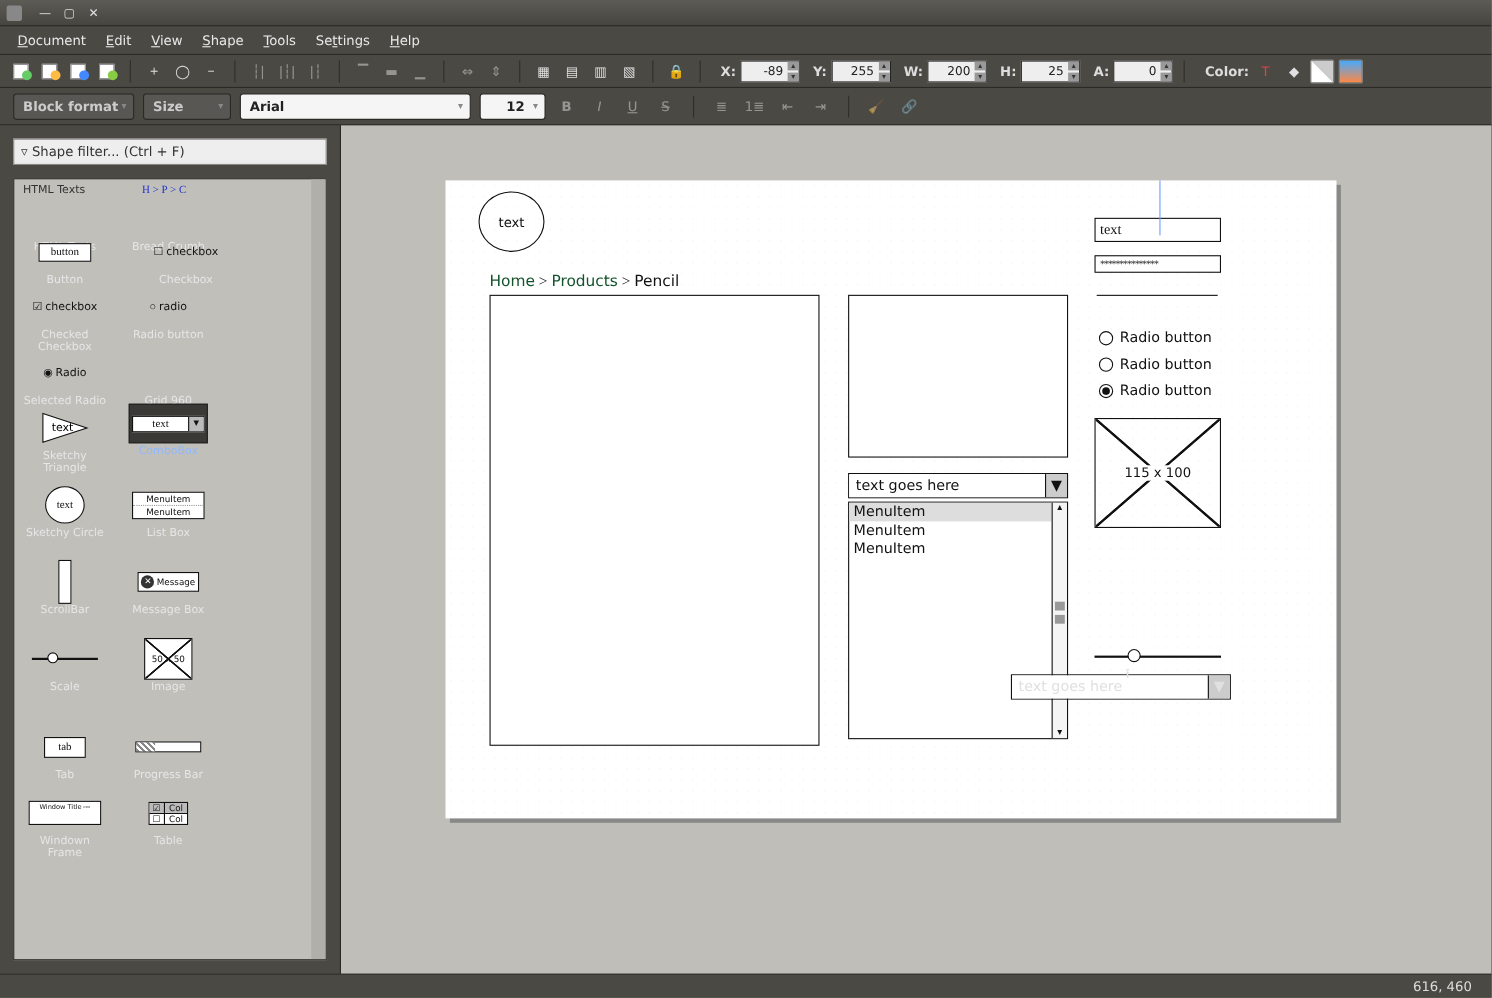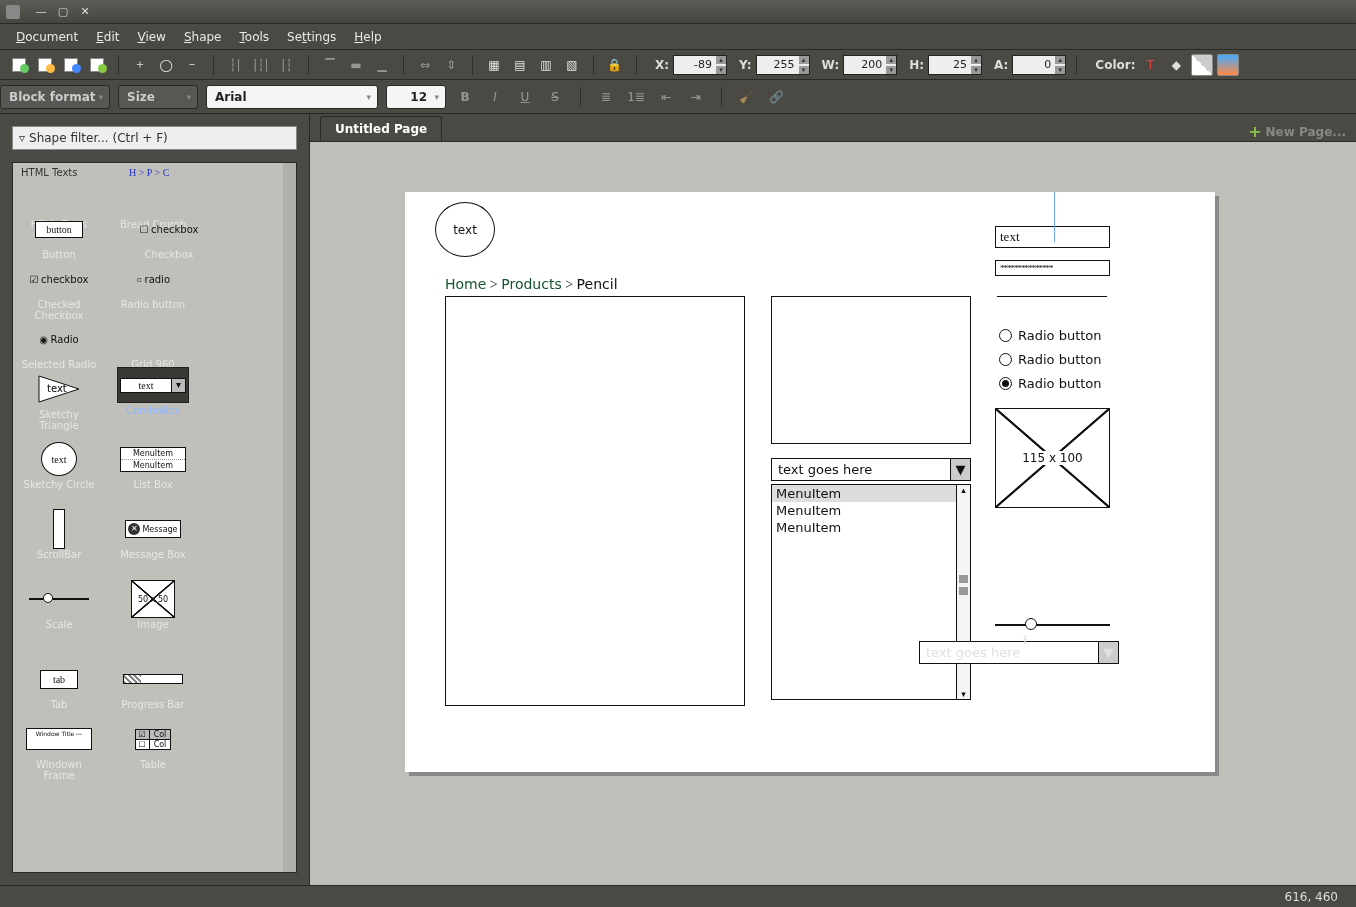--- a/index.html
+++ b/index.html
@@ -19,25 +19,25 @@
 
 .toolbar { height: 30px; background: #4a4944; display:flex; align-items:center; padding:0 8px; gap:4px; border-bottom:1px solid #2a2925; }
 .tbtn { width:22px; height:22px; display:flex; align-items:center; justify-content:center; border-radius:2px; }
 .tsep { width:1px; height:20px; background:#2f2e2a; margin:0 6px; }
 .numlabel { color:#ddd; margin-left:8px; font-weight:bold; }
 .numinput { width:54px; height:20px; background:#eee; color:#222; text-align:right; padding:0 14px 0 4px; border:1px solid #222; position:relative; font-size:11px; }
 .spin-wrap { position:relative; display:inline-block; }
 .spin-wrap .sp { position:absolute; right:1px; width:10px; height:8px; background:#999; font-size:7px; text-align:center; line-height:8px; color:#333;}
 .spin-wrap .up { top:1px; } .spin-wrap .dn { bottom:1px; }
 
-.toolbar2 { height:34px; background:#4a4944; display:flex; align-items:center; padding:0 0; gap:8px; border-bottom:1px solid #2a2925;}
+.toolbar2 { height:34px; background:#4a4944; display:flex; align-items:center; padding:0 12px; gap:8px; border-bottom:1px solid #2a2925;}
 .combo { height:24px; background:#585753; border:1px solid #2a2925; border-radius:3px; display:flex; align-items:center; padding:0 8px; color:#ccc; font-weight:bold; position:relative; }
 .combo .car { position:absolute; right:6px; font-size:9px; color:#888;}
 .combo.white { background:#f5f5f5; color:#222; font-weight:bold;}
-.combo.sm { width:110px; } .combo.md{ width:80px;} .combo.lg{ width:172px;} .combo.num{ width:60px; justify-content:flex-end; padding-right:18px;}
+.combo.sm { width:110px; } .combo.md{ width:80px;} .combo.lg{ width:210px;} .combo.num{ width:60px; justify-content:flex-end; padding-right:18px;}
 
 
 .mainrow { display:flex; height: calc(907px - 24px - 26px - 30px - 34px - 22px); }
 .sidebar { width: 310px; background:#4a4944; border-right:1px solid #2a2925; display:flex; flex-direction:column; }
 .sidetabs { display:flex; height:28px; border-bottom:1px solid #2a2925; }
 .sidetab { padding:6px 12px; background:#3c3b37; color:#bbb; border-right:1px solid #2a2925; font-weight:bold;}
 .sidetab.active { background:#4a4944; color:#fff; border-bottom:1px solid #4a4944; margin-bottom:-1px; border-top:1px solid #2a2925; border-left:1px solid #2a2925;}
 .shapefilter { margin:12px; height:24px; background:#eee; color:#333; border:1px solid #888; display:flex; align-items:center; padding:0 6px; gap:4px; }
 .shapepanel { flex:1; margin:0 12px 12px 12px; background:#c0bfba; border:1px solid #2a2925; position:relative; overflow:hidden;}
 .shapepanel .scroll { position:absolute; right:0; top:0; bottom:0; width:13px; background:#b0afaa; }
@@ -378,27 +378,20 @@
                 <span style="padding:0 4px">Col</span>
               </div>
             </div>
           </div>
         <div class="cap">Table</div>
         </div>
     </div>
   </div>
 
   <div class="canvaszone">
-    <div class="pagetabs">
-      <div class="pagetab">Untitled Page</div>
-      <div class="newpage">
-          <span class="plus">+</span>
-          <span>New Page...</span>
-        </div>
-    </div>
     <div class="canvas-scroll">
       <div class="paper">
         <div class="dots"></div>
 
         <div class="sk sk-circle" style="left:30px;top:10px">
             <span>text</span>
           </div>
 
         <div class="sk breadcrumb" style="left:40px;top:84px">
           <a>Home</a> &gt; <a>Products</a> &gt; <span>Pencil</span>

